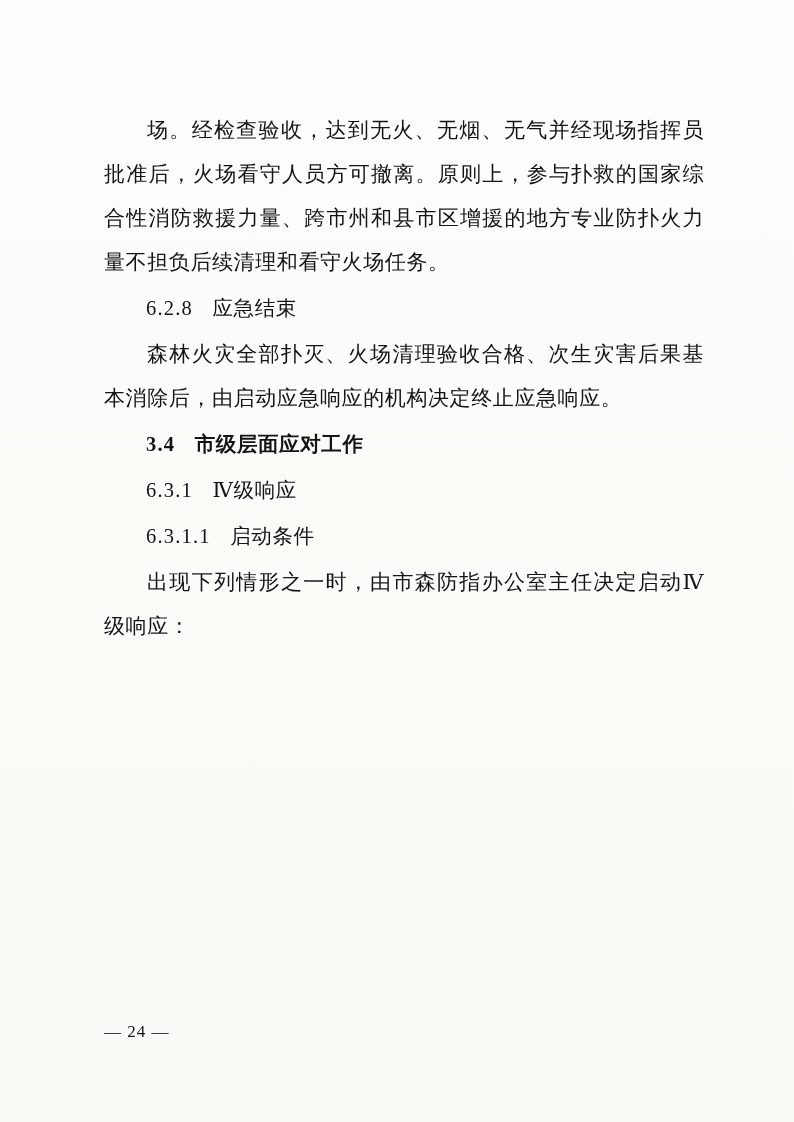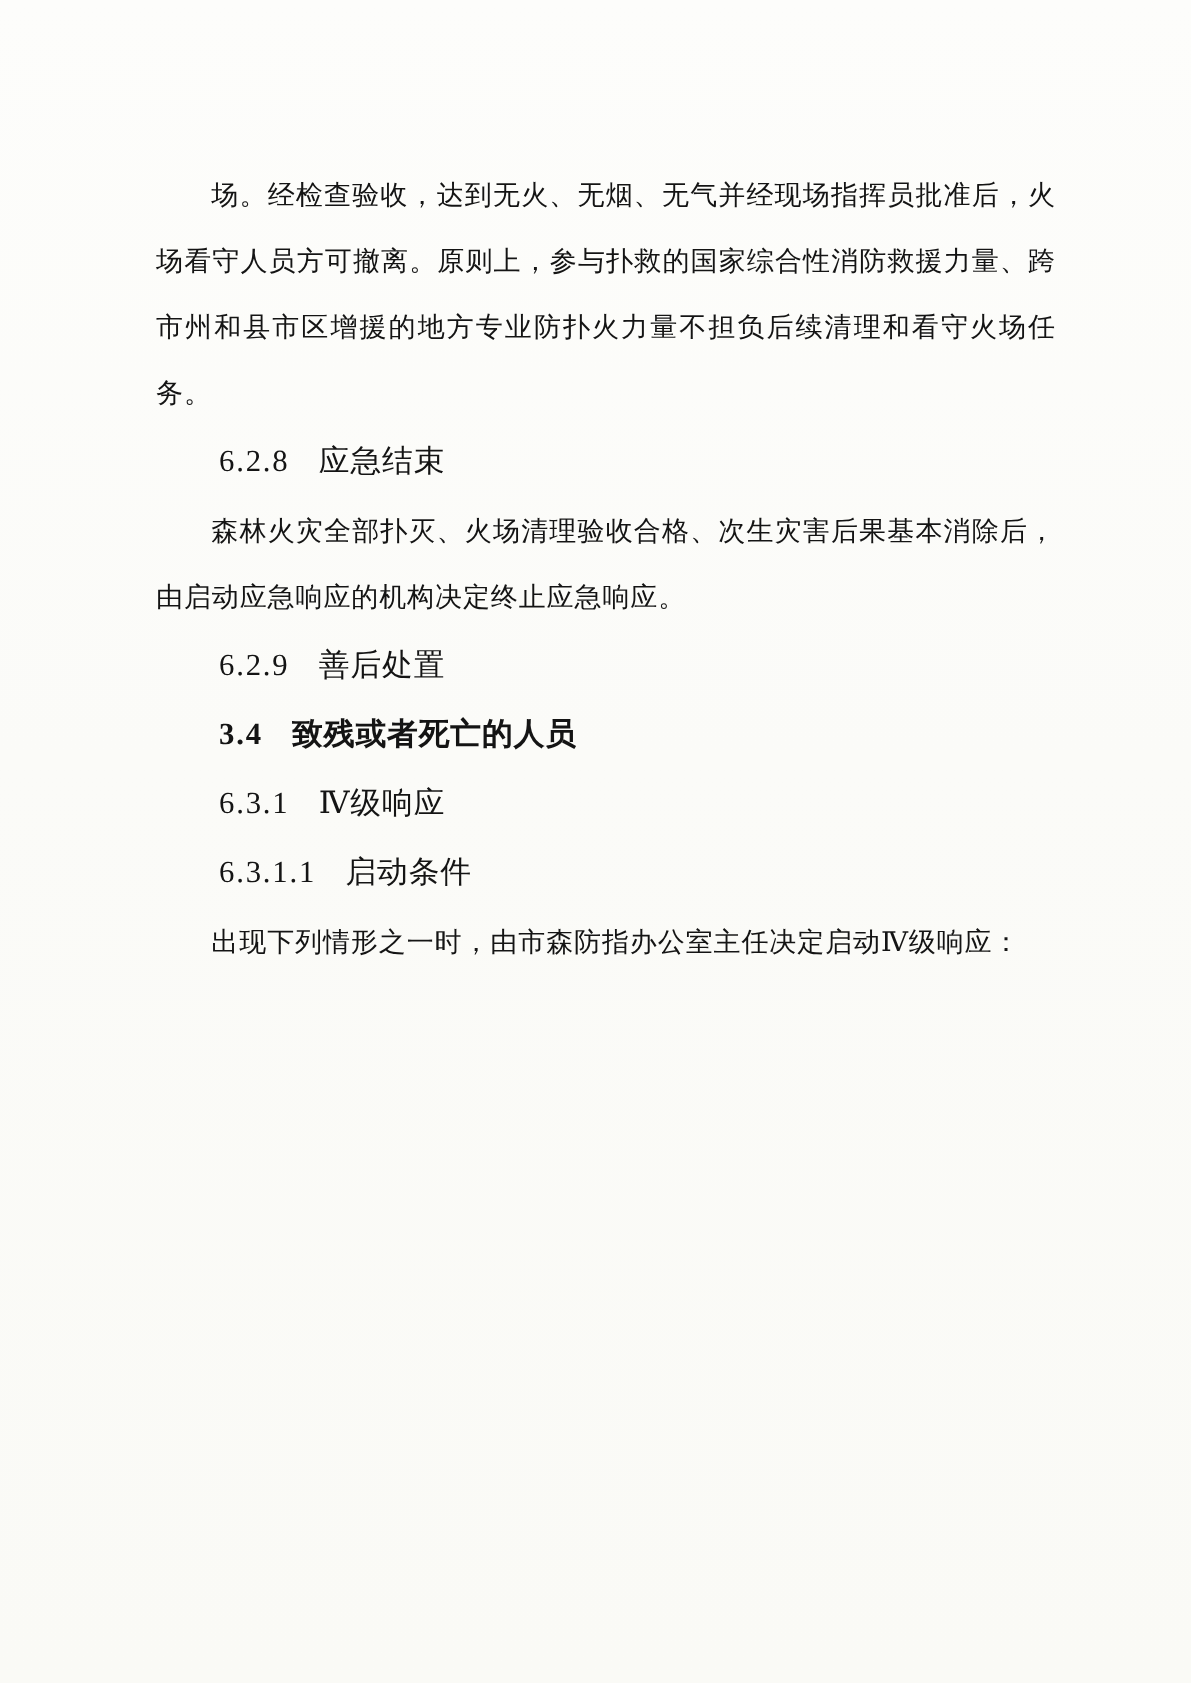--- a/index.html
+++ b/index.html
@@ -22,21 +22,21 @@
     background: linear-gradient(180deg, #fdfdfb 0%, #fbfbf8 45%, #fafaf6 100%);
   }
   .content {
     position: absolute;
     left: 104px;
     top: 108px;
     width: 600px;
   }
   p.para {
     margin: 0 0 2px 0;
-    font-size: 18px;
+    font-size: 21px;
     line-height: 44px;
     letter-spacing: 0.6px;
     text-align: justify;
     text-justify: inter-ideograph;
     color: #141414;
   }
   p.indent {
     text-indent: 2.05em;
   }
   p.heading {
@@ -80,29 +80,31 @@
 <div class="page">
 
   <div class="content">
 
     <p class="para indent">场。经检查验收，达到无火、无烟、无气并经现场指挥员批准后，火场看守人员方可撤离。原则上，参与扑救的国家综合性消防救援力量、跨市州和县市区增援的地方专业防扑火力量不担负后续清理和看守火场任务。</p>
 
     <p class="heading"><span class="num latin">6.2.8</span><span class="gap"></span><span>应急结束</span></p>
 
     <p class="para indent">森林火灾全部扑灭、火场清理验收合格、次生灾害后果基本消除后，由启动应急响应的机构决定终止应急响应。</p>
 
-    <p class="heading"><span class="num latin">6.2.9</span><span class="gap"></span><span>善后处置</span></p>
 
 
-    <p class="heading bold"><span class="num latin">3.4</span><span class="gap"></span><span>致残或者死亡的人员</span></p>
+    <p class="heading bold"><span class="num latin">3.4</span><span class="gap"></span><span>市级层面应对工作</span></p>
 
 
     <p class="heading"><span class="num latin">6.3.1</span><span class="gap"></span><span>Ⅳ级响应</span></p>
 
     <p class="heading"><span class="num latin">6.3.1.1</span><span class="gap"></span><span>启动条件</span></p>
 
     <p class="para indent">出现下列情形之一时，由市森防指办公室主任决定启动Ⅳ级响应：</p>
 
 
   </div>
 
+  <div class="footer">
+    <span class="pagenum latin">— 24 —</span>
+  </div>
 
 </div>
 
 </body></html>

